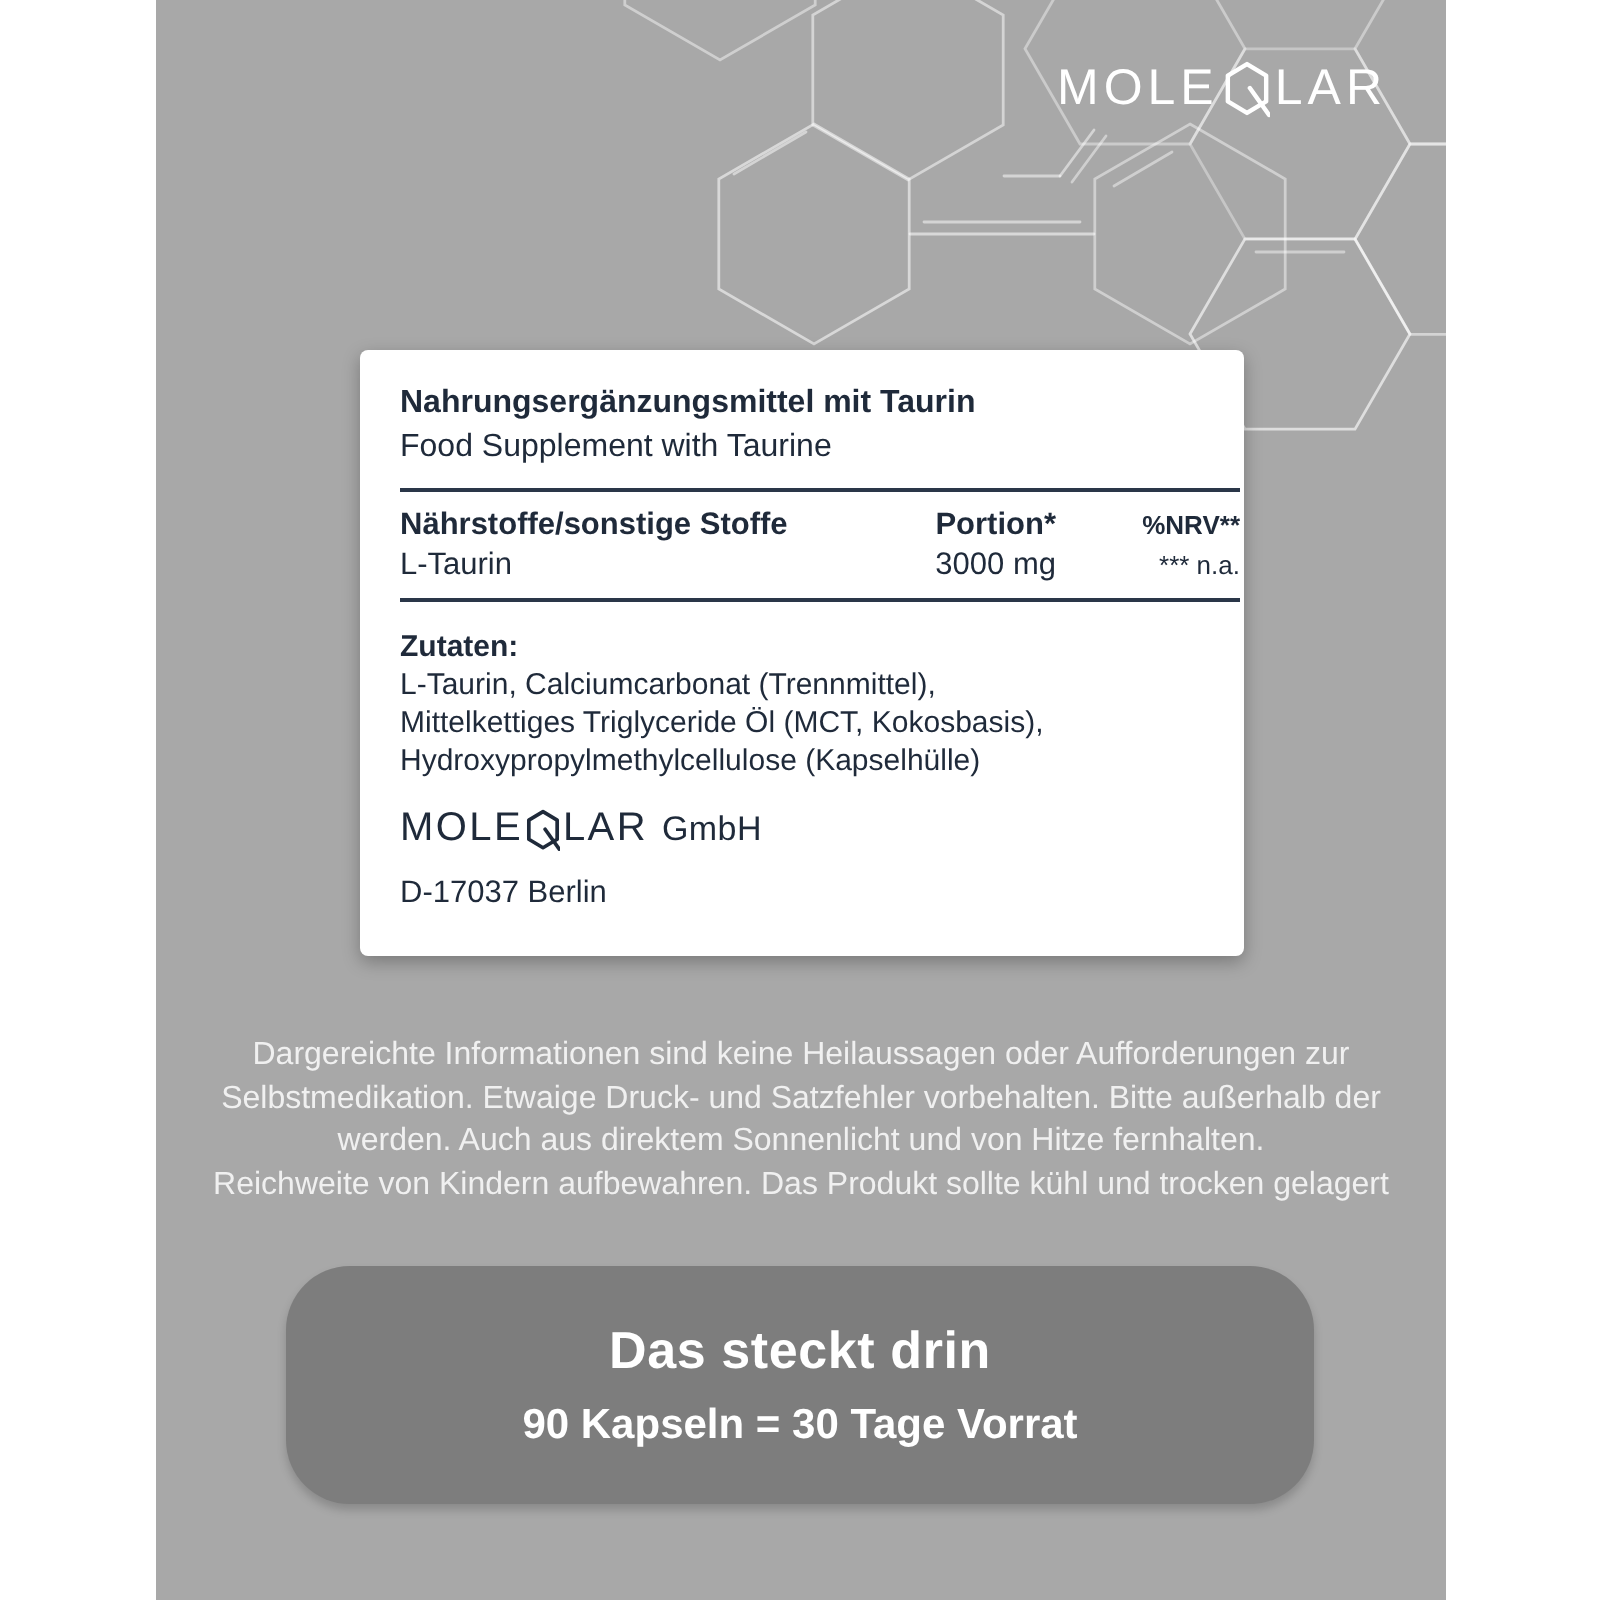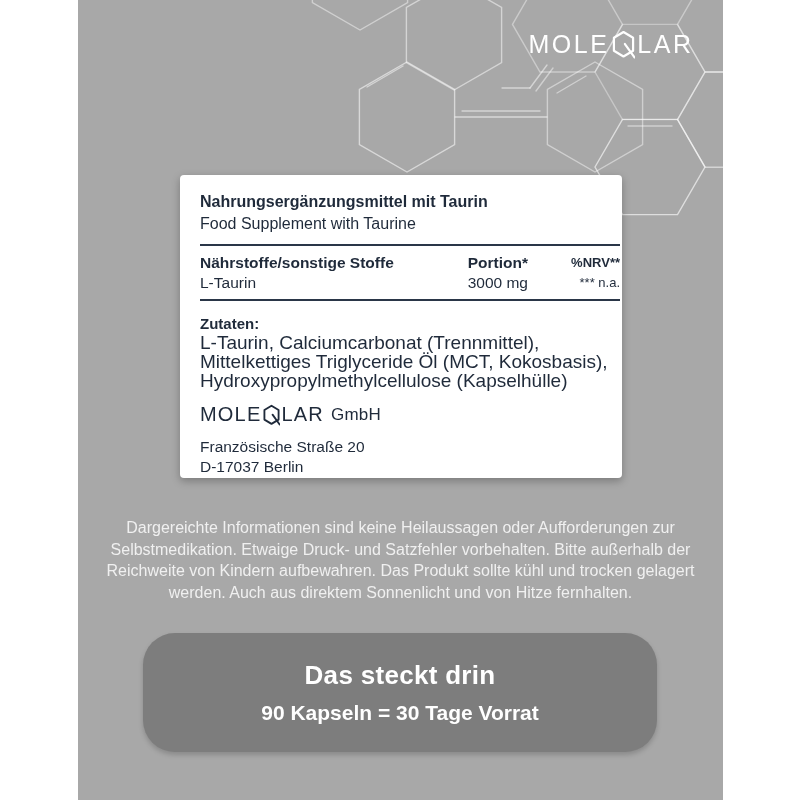--- a/index.html
+++ b/index.html
@@ -34,21 +34,21 @@
   .card-subtitle { font-size: 16px; font-weight: 400; line-height: 22px; }
   .rule { height: 2px; background: #2a3648; margin-top: 9px; }
   .nutri-row { display: flex; align-items: center; line-height: 20px; }
   .nutri-row.header { margin-top: 7px; font-weight: 700; }
   .nutri-col-name { flex: 1; font-size: 15.5px; text-align: left; }
   .nutri-col-portion { width: 118px; font-size: 15.5px; text-align: right; }
   .nutri-col-nrv { width: 92px; font-size: 13px; text-align: right; }
   .nutri-row.values .nutri-col-portion, .nutri-row.values .nutri-col-nrv { font-weight: 400; }
   .rule.second { margin-top: 6px; }
   .ingredients-label { margin-top: 13px; font-size: 15px; font-weight: 700; line-height: 19px; }
-  .ingredients-line { font-size: 19px; line-height: 19px; }
+  .ingredients-line { font-size: 15px; line-height: 19px; }
   .mfr-row { margin-top: 13px; display: flex; align-items: center; }
   .mfr-logo { font-size: 20px; letter-spacing: 1.2px; font-weight: 400; color: #1f2a3a; display: flex; align-items: center; }
   .mfr-logo .qicon { margin: 0 1px 0 2px; display: inline-block; }
   .mfr-suffix { font-size: 17px; margin-left: 7px; letter-spacing: 0.2px; }
   .address { margin-top: 11px; font-size: 15.5px; line-height: 20px; }
 
   
   .disclaimer {
     position: absolute; left: 0; top: 517px; width: 645px;
     text-align: center; color: #f0f0f0; font-size: 16px; line-height: 21.5px;
@@ -129,30 +129,29 @@
           <span>MOLE</span>
           <svg class="qicon" width="17" height="22" viewBox="0 0 24 30" fill="none" stroke="#1f2a3a" stroke-width="2.6" stroke-linejoin="round" stroke-linecap="round">
             <polygon points="12,2 22,8 22,21.5 12,27.5 2,21.5 2,8"></polygon>
             <line x1="13.5" y1="14.5" x2="23.5" y2="28.5"></line>
           </svg>
           <span>LAR</span>
         </span>
         <span class="mfr-suffix">GmbH</span>
       </div>
       <div class="address">
-        <div>Französische Straße 20</div>
         <div>D-17037 Berlin</div>
       </div>
     </div>
 
     <div class="disclaimer">
       <div>Dargereichte Informationen sind keine Heilaussagen oder Aufforderungen zur</div>
       <div>Selbstmedikation. Etwaige Druck- und Satzfehler vorbehalten. Bitte außerhalb der</div>
+      <div>werden. Auch aus direktem Sonnenlicht und von Hitze fernhalten.</div>
       <div>Reichweite von Kindern aufbewahren. Das Produkt sollte kühl und trocken gelagert</div>
-      <div>werden. Auch aus direktem Sonnenlicht und von Hitze fernhalten.</div>
     </div>
 
     <div class="contents-box">
       <div class="contents-title">Das steckt drin</div>
       <div class="contents-subtitle">90 Kapseln = 30 Tage Vorrat</div>
     </div>
 
   </div>
 </div>
 

